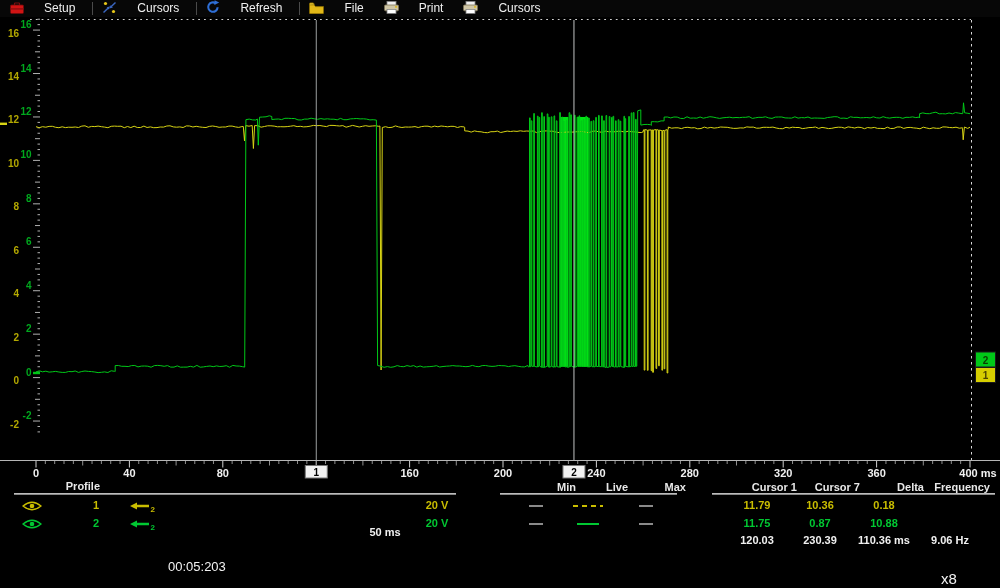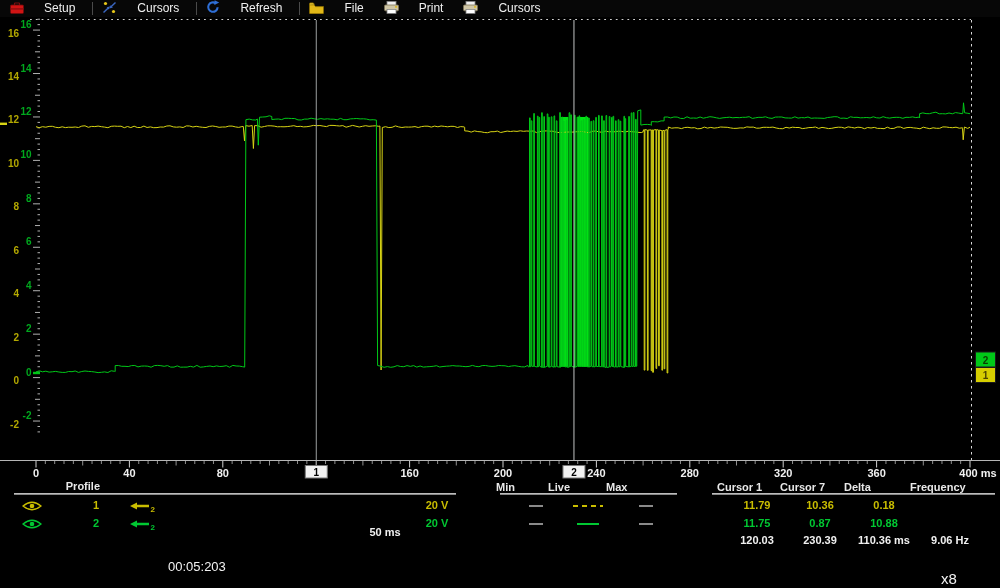--- a/index.html
+++ b/index.html
@@ -8,21 +8,21 @@
   .abs{position:absolute}
   
   .menubar{position:absolute;left:0;top:0;width:1000px;height:17px;background:#070707;
            display:flex;align-items:center;z-index:6;padding-left:4px;box-sizing:border-box}
   .menu-item{display:flex;align-items:center;gap:20px;padding:0 14px 0 6px;height:17px;cursor:default}
   .menu-item .ml{color:#f0f0f0;font-size:12px;line-height:17px;white-space:nowrap}
   .msep{width:1px;height:13px;background:#4a4a4a;margin:0 3px}
   .menu-white{position:absolute;left:397px;top:0;width:603px;height:15px;
               background:linear-gradient(#fbfbfb,#ebebeb);border-bottom:1px solid #c9c9c9}
   
-  .hdr{position:absolute;color:#e8e8e8;font-size:11px;font-weight:bold;text-align:left}
+  .hdr{position:absolute;color:#e8e8e8;font-size:11px;font-weight:bold;text-align:right}
   .val{position:absolute;font-size:11px;font-weight:bold;text-align:center;white-space:nowrap}
   .divider{position:absolute;height:2px;background:linear-gradient(#d6d6d6,#6e6e6e)}
   .dash{position:absolute;top:6px;width:14px;height:2px}
   .ttext{position:absolute;color:#f2f2f2;font-size:13px;white-space:nowrap}
   svg text{font-family:"Liberation Sans",sans-serif}
 </style>
 </head>
 <body>
 
 <div class="menubar">

